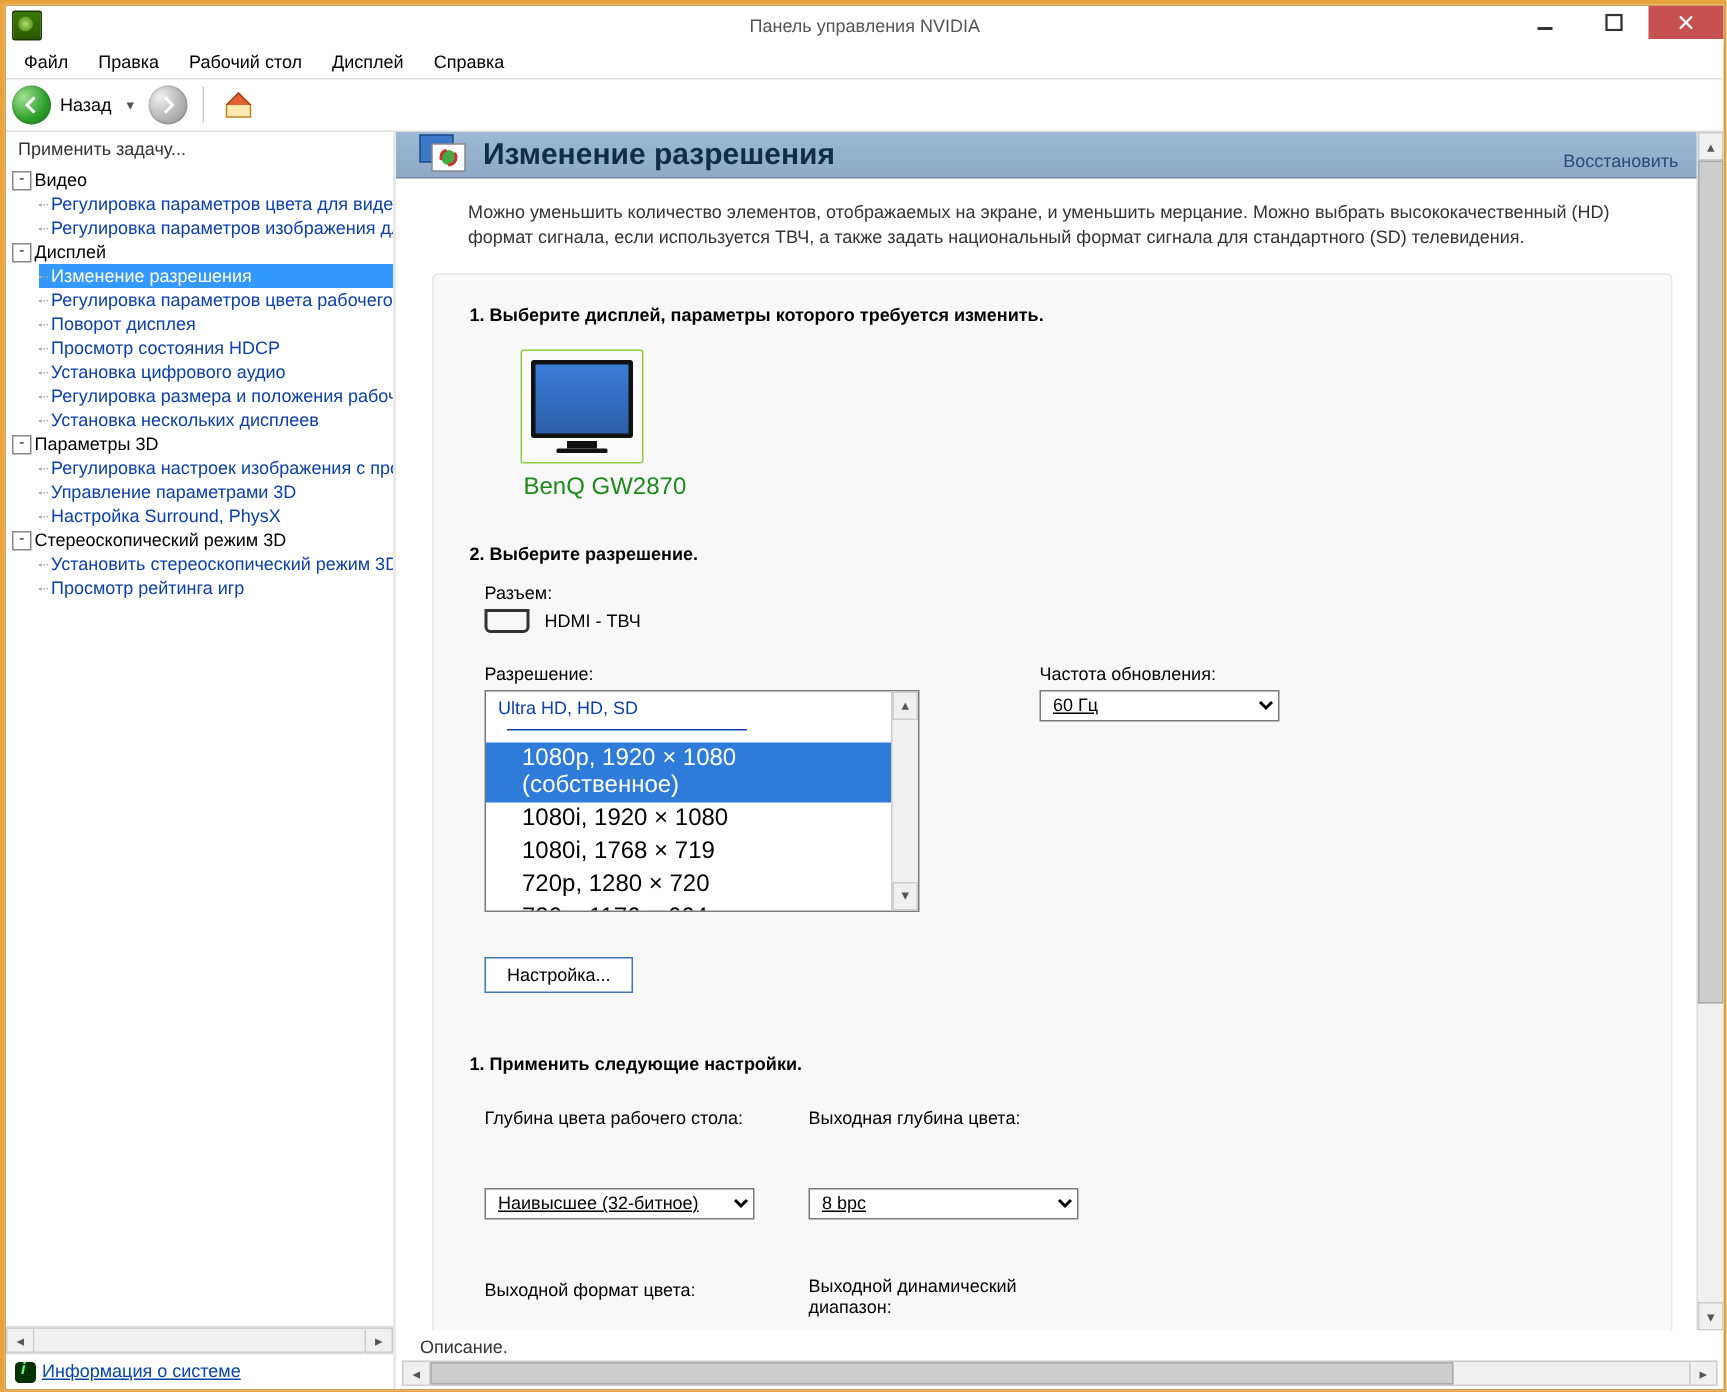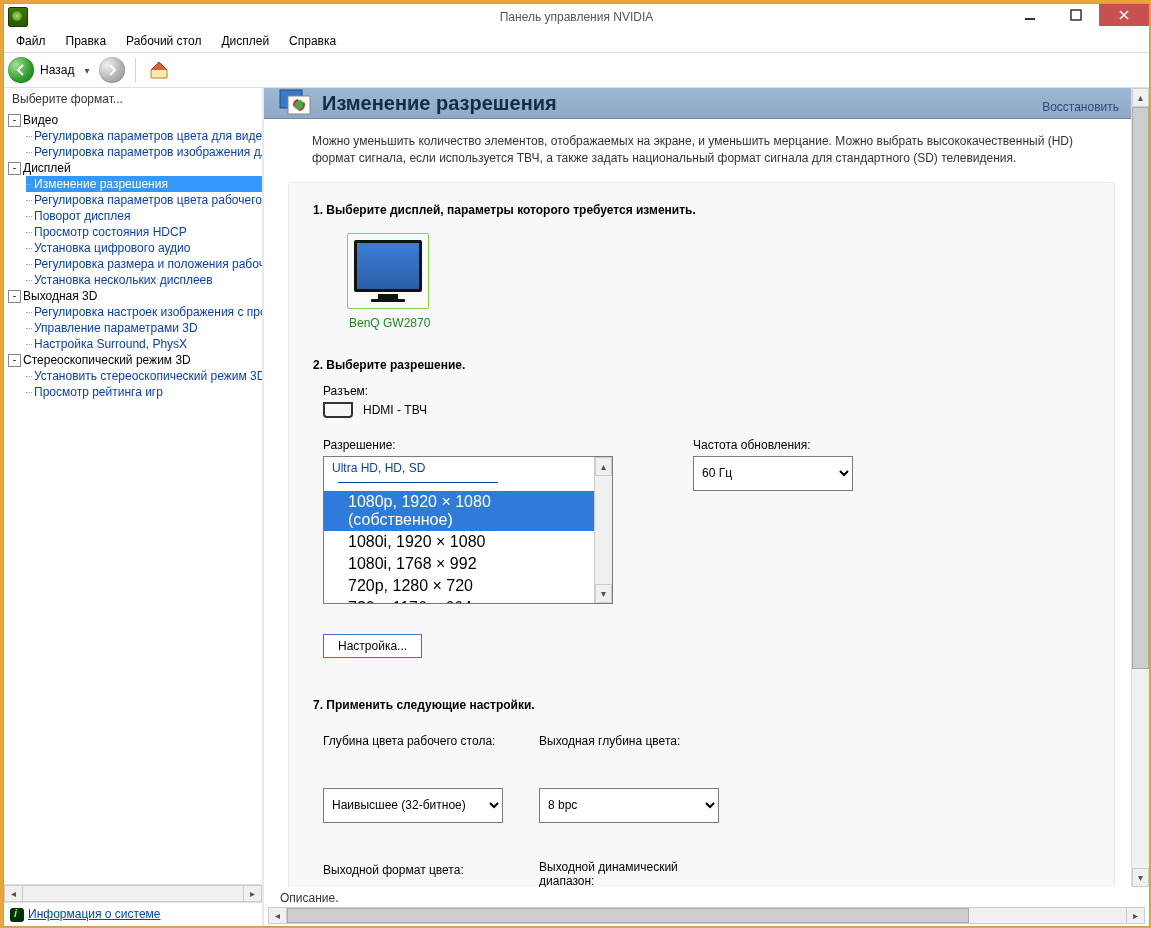--- a/index.html
+++ b/index.html
@@ -70,38 +70,38 @@
   .desc{padding:14px 16px 10px 48px;font-size:12px;color:#333;line-height:1.45;}
 
   .panel{margin:4px 16px 12px 24px;background:#f8f8f8;border:1px solid #e8e8e8;border-radius:4px;padding:16px 24px 20px;}
   .step-title{font-weight:bold;margin:4px 0 12px;}
 
   .display-tile{display:inline-block;text-align:center;border:1px solid #8ad040;padding:6px;border-radius:2px;background:#fafafa;}
   .monitor{width:62px;height:46px;background:#111;border-radius:2px;padding:3px;margin:0 auto 2px;}
   .monitor .screen{width:100%;height:100%;background:linear-gradient(180deg,#3a7dd8 0%,#2c5ea8 100%);}
   .monitor-stand{width:20px;height:5px;background:#111;margin:0 auto;}
   .monitor-base{width:34px;height:3px;background:#111;margin:0 auto;border-radius:1px;}
-  .display-name{color:#1a8a1a;font-size:12px;margin-top:4px;}
+  .display-name{color:#1a8a1a;font-size:16px;margin-top:4px;}
 
   .field-label{font-size:12px;margin:10px 0 4px;}
   .connector-row{display:flex;align-items:center;gap:10px;margin-bottom:10px;}
   .hdmi-icon{width:26px;height:12px;border:2px solid #333;border-bottom-left-radius:4px;border-bottom-right-radius:4px;}
 
   .two-col{display:flex;gap:80px;align-items:flex-start;}
   .listbox{width:288px;height:146px;border:1px solid #7a7a7a;background:#fff;overflow:hidden;position:relative;display:flex;}
   .listbox .items{flex:1;overflow:hidden;}
   .listbox .group-hdr{color:#0a3fae;padding:4px 8px 2px;font-size:12px;}
   .listbox .group-hdr:after{content:"";display:inline-block;vertical-align:middle;margin-left:6px;border-top:1px solid #0a3fae;width:160px;}
   .listbox .opt{padding:2px 8px 2px 24px;font-size:16px;}
   .listbox .opt.selected{background:#2f7bd9;color:#fff;}
   .listbox .vscroll{width:17px;background:#f0f0f0;border-left:1px solid #ccc;display:flex;flex-direction:column;}
   .listbox .vscroll .arrow{height:17px;border:1px solid #ccc;display:flex;align-items:center;justify-content:center;font-size:10px;color:#555;}
   .listbox .vscroll .track{flex:1;}
 
-  select.win{height:35px;border:1px solid #7a7a7a;background:#fff;font-size:12px;padding:0 4px;min-width:160px;}
+  select.win{height:21px;border:1px solid #7a7a7a;background:#fff;font-size:12px;padding:0 4px;min-width:160px;text-decoration:underline;}
   button.win{height:24px;border:1px solid #3a76c4;background:#fff;padding:0 14px;font-size:12px;}
 
   .settings-grid{display:grid;grid-template-columns:180px 180px;column-gap:20px;row-gap:6px;gap:36px;}
 
   .vscrollbar{width:17px;background:#f0f0f0;border-left:1px solid #ddd;display:flex;flex-direction:column;}
   .vscrollbar .arrow{height:17px;border:1px solid #ccc;display:flex;align-items:center;justify-content:center;font-size:10px;color:#555;}
   .vscrollbar .thumb{background:#cdcdcd;border:1px solid #aaa;height:560px;margin:0;}
   .vscrollbar .track{flex:1;}
 
   .bottom-label{padding:4px 0 2px 16px;font-size:12px;color:#333;}
@@ -165,21 +165,21 @@
       <svg width="22" height="22" viewBox="0 0 22 22">
           <path d="M3 11 L11 3 L19 11 L19 19 L3 19 Z" fill="#ffe9b0" stroke="#c08020"></path>
           <path d="M3 11 L11 3 L19 11" fill="#e06030" stroke="#a04020"></path>
         </svg>
     </div>
   </div>
 
   <div class="body">
 
     <div class="left-panel">
-      <div class="task-title">Выберите формат...</div>
+      <div class="task-title">Применить задачу...</div>
       <div class="tree">
         <ul>
           <li>
             <div class="cat">
                 <span class="expander">-</span>
                 <span class="cat-label">Видео</span>
               </div>
             <div class="children">
               <a class="item">Регулировка параметров цвета для видео</a>
               <a class="item">Регулировка параметров изображения для видео</a>
@@ -196,21 +196,21 @@
               <a class="item">Поворот дисплея</a>
               <a class="item">Просмотр состояния HDCP</a>
               <a class="item">Установка цифрового аудио</a>
               <a class="item">Регулировка размера и положения рабочего стола</a>
               <a class="item">Установка нескольких дисплеев</a>
             </div>
           </li>
           <li>
             <div class="cat">
                 <span class="expander">-</span>
-                <span class="cat-label">Выходная 3D</span>
+                <span class="cat-label">Параметры 3D</span>
               </div>
             <div class="children">
               <a class="item">Регулировка настроек изображения с просмотром</a>
               <a class="item">Управление параметрами 3D</a>
               <a class="item">Настройка Surround, PhysX</a>
             </div>
           </li>
           <li>
             <div class="cat">
                 <span class="expander">-</span>
@@ -274,21 +274,21 @@
               </div>
 
               <div class="two-col">
                 <div>
                   <div class="field-label">Разрешение:</div>
                   <div class="listbox">
                     <div class="items">
                       <div class="group-hdr">Ultra HD, HD, SD</div>
                       <div class="opt selected">1080p, 1920 × 1080 (собственное)</div>
                       <div class="opt">1080i, 1920 × 1080</div>
-                      <div class="opt">1080i, 1768 × 992</div>
+                      <div class="opt">1080i, 1768 × 719</div>
                       <div class="opt">720p, 1280 × 720</div>
                       <div class="opt">720p, 1176 × 664</div>
                       <div class="opt">480p, 720 × 480</div>
                       <div class="group-hdr" style="padding-top:2px;">PC</div>
                     </div>
                     <div class="vscroll">
                       <div class="arrow">▴</div>
                       <div class="track"></div>
                       <div class="arrow">▾</div>
                     </div>
@@ -298,21 +298,21 @@
                   <div class="field-label">Частота обновления:</div>
                   <select class="win"><option>60 Гц</option></select>
                 </div>
               </div>
 
               <div style="margin-top:30px;">
                 <button class="win">Настройка...</button>
               </div>
             </div>
 
-            <div class="step-title" style="margin-top:40px;">7. Применить следующие настройки.</div>
+            <div class="step-title" style="margin-top:40px;">1. Применить следующие настройки.</div>
             <div style="padding-left:10px;">
               <div class="settings-grid">
                 <div class="field-label">Глубина цвета рабочего стола:</div>
                 <div class="field-label">Выходная глубина цвета:</div>
                 <select class="win"><option>Наивысшее (32-битное)</option></select>
                 <select class="win"><option>8 bpc</option></select>
                 <div class="field-label" style="margin-top:4px;">Выходной формат цвета:</div>
                 <div class="field-label" style="margin-top:1px;">Выходной динамический диапазон:</div>
                 <select class="win"><option>RGB</option></select>
                 <select class="win"><option>Полный</option></select>

